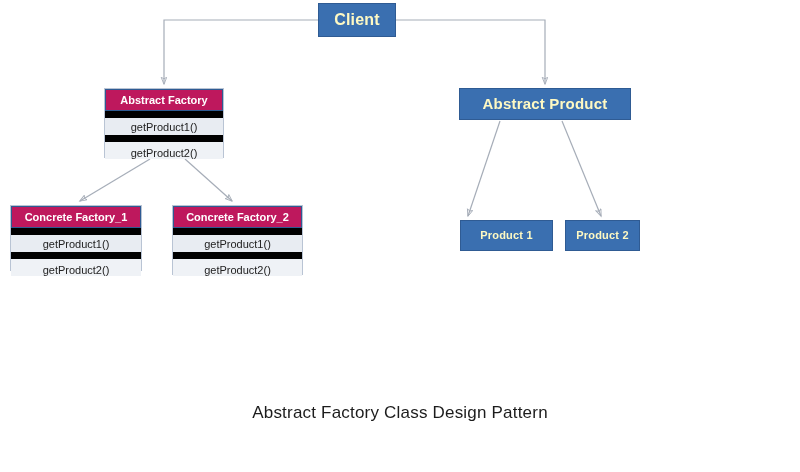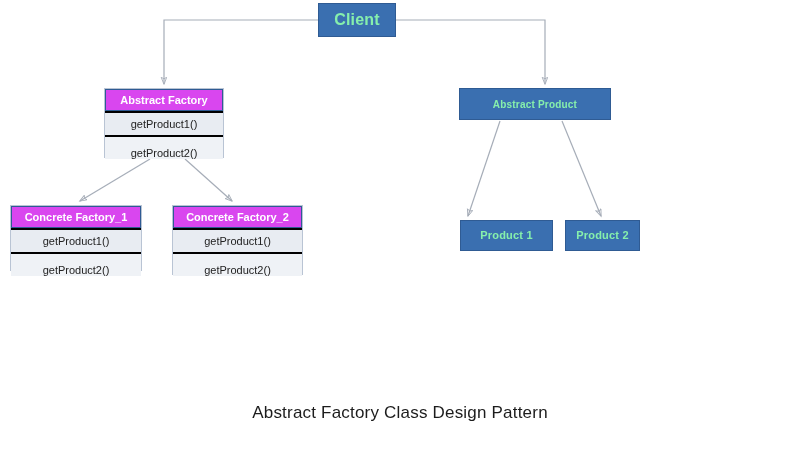--- a/index.html
+++ b/index.html
@@ -30,52 +30,52 @@
   .node-box {
     position: absolute;
     box-sizing: border-box;
     border: 1px solid #2f5b93;
     background: #3a6fb0;
     display: flex;
     align-items: center;
     justify-content: center;
   }
   .node-title {
-    color: #86efac;
+    color: #fef9c3;
     font-weight: bold;
     text-align: center;
     letter-spacing: 0.2px;
     line-height: 1.1;
     white-space: nowrap;
   }
   .class-box {
     position: absolute;
     box-sizing: border-box;
     border: 1px solid #b9c4d4;
     background: #eef1f6;
   }
   .class-header {
     box-sizing: border-box;
-    background: #d946ef;
+    background: #be185d;
     border: 1px solid #2f5b93;
     color: #ffffff;
     font-weight: bold;
     display: flex;
     align-items: center;
     justify-content: center;
     white-space: nowrap;
   }
   .class-row {
     box-sizing: border-box;
     background: #e8ecf2;
     color: #222222;
     display: flex;
     align-items: center;
     justify-content: center;
-    border-top: 2px solid #000000;
+    border-top: 7px solid #000000;
     white-space: nowrap;
   }
   .class-row.alt {
     background: #eff2f6;
     align-items: flex-end;
   }
   .caption {
     position: absolute;
     left: 0;
     width: 800px;
@@ -120,21 +120,21 @@
       <span>Abstract Factory</span>
     </div>
     <div class="class-row" id="af-m0" style="height: 24px; width: 100%;">
       <span>getProduct1()</span>
     </div>
     <div class="class-row alt" id="af-m1" style="height: 24px; width: 100%;">
       <span>getProduct2()</span>
     </div>
   </div>
 
-  <div class="node-box" id="node-abstract-product" style="left: 459px; top: 88px; width: 152px; height: 32px; font-size: 10px;">
+  <div class="node-box" id="node-abstract-product" style="left: 459px; top: 88px; width: 172px; height: 32px; font-size: 15px;">
     <span class="node-title">Abstract Product</span>
   </div>
 
   <div class="class-box" id="node-concrete-factory-1" style="left: 10px; top: 205px; width: 132px; height: 66px; font-size: 11px;">
     <div class="class-header" id="hdr-cf1" style="height: 22px; width: 100%;">
       <span>Concrete Factory_1</span>
     </div>
     <div class="class-row" id="cf1-m0" style="height: 24px; width: 100%;">
       <span>getProduct1()</span>
     </div>

